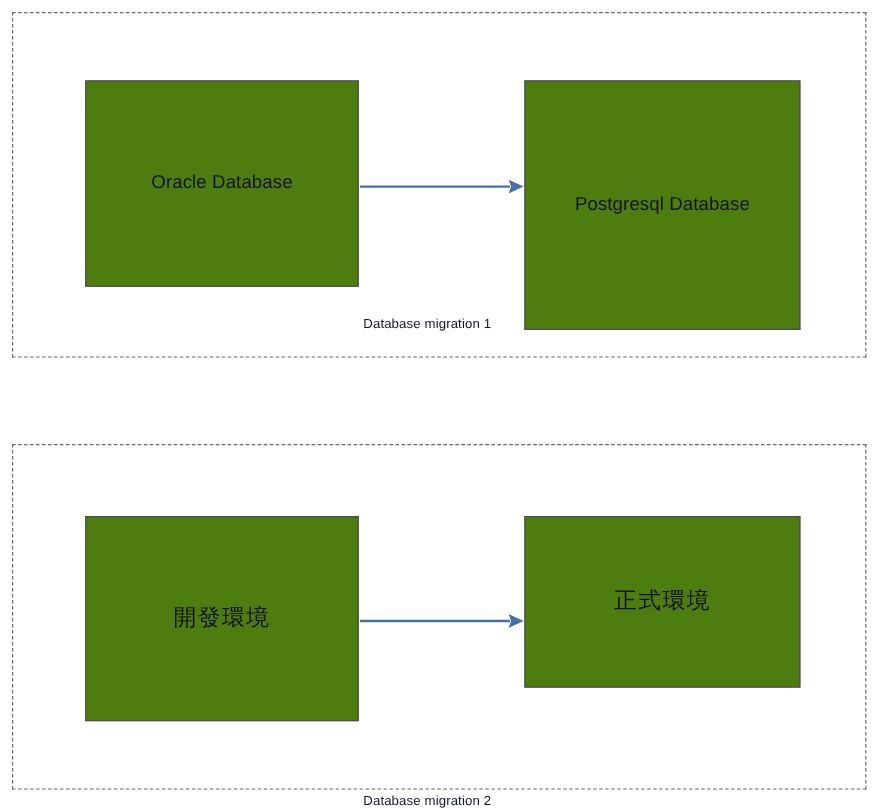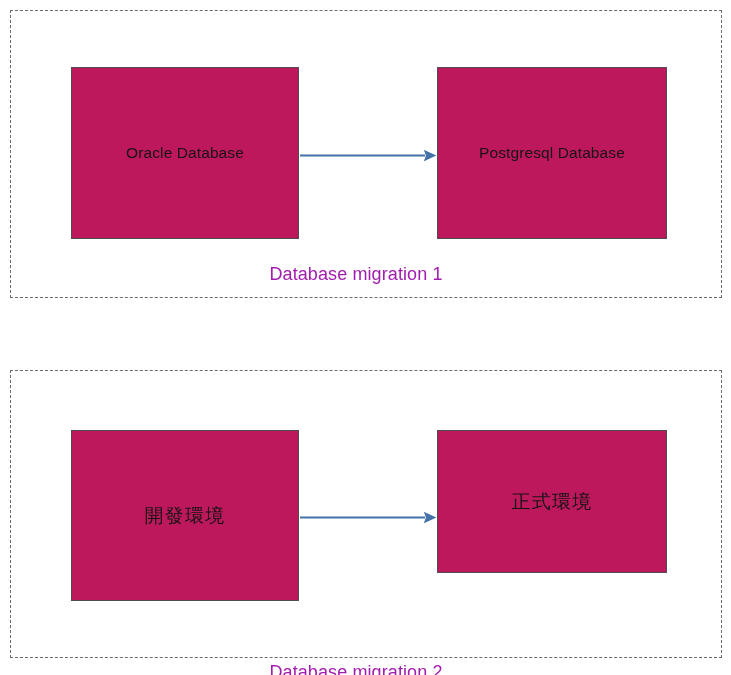--- a/index.html
+++ b/index.html
@@ -33,62 +33,62 @@
     background: transparent;
   }
   #group-1 { left: 10px;  top: 10px;  width: 712px; height: 288px; }
   #group-2 { left: 10px;  top: 370px; width: 712px; height: 288px; }
 
   
   .node {
     position: absolute;
     box-sizing: border-box;
     border: 1.2px solid #4d4d4d;
-    background: #be185d;
+    background: #4d7c0f;
     display: flex;
     align-items: center;
     justify-content: center;
     text-align: center;
   }
   .node-label {
     font-size: 15.5px;
     line-height: 1.25;
     color: #141414;
     letter-spacing: 0.1px;
     white-space: nowrap;
   }
   .node-label.cjk {
     font-size: 19px;
     letter-spacing: 1.2px;
   }
 
   
   #node-oracle     { left: 71px;  top: 67px;  width: 228px; height: 172px; }
-  #node-postgresql { left: 437px; top: 67px;  width: 230px; height: 172px; }
+  #node-postgresql { left: 437px; top: 67px;  width: 230px; height: 208px; }
   
   #node-dev        { left: 71px;  top: 430px; width: 228px; height: 171px; }
   #node-prod       { left: 437px; top: 430px; width: 230px; height: 143px; }
 
   
   .connector {
     position: absolute;
     overflow: visible;
     pointer-events: none;
   }
   #connector-1 { left: 296px; top: 140px; width: 148px; height: 32px; }
   #connector-2 { left: 296px; top: 502px; width: 148px; height: 32px; }
 
   
   .group-caption {
     position: absolute;
     width: 712px;
     text-align: center;
-    font-size: 18px;
+    font-size: 11px;
     line-height: 1.2;
-    color: #a21caf;
+    color: #0f172a;
     letter-spacing: 0.1px;
   }
   #caption-1 { left: 0px; top: 264px; }
   #caption-2 { left: 0px; top: 662px; }
 </style>
 </head>
 <body style="background: rgb(255, 255, 255);">
 
 <div class="canvas">
 

